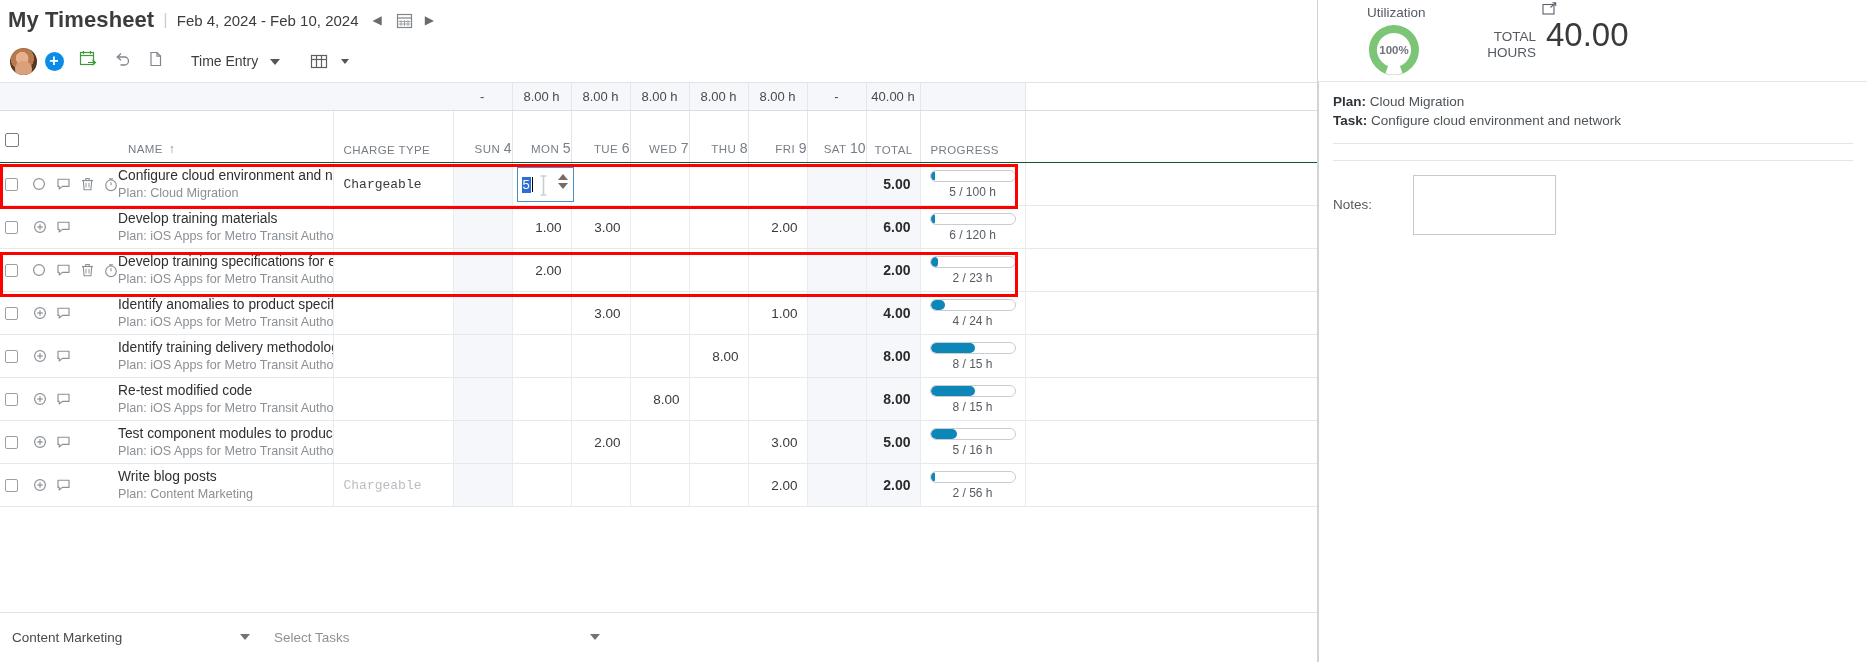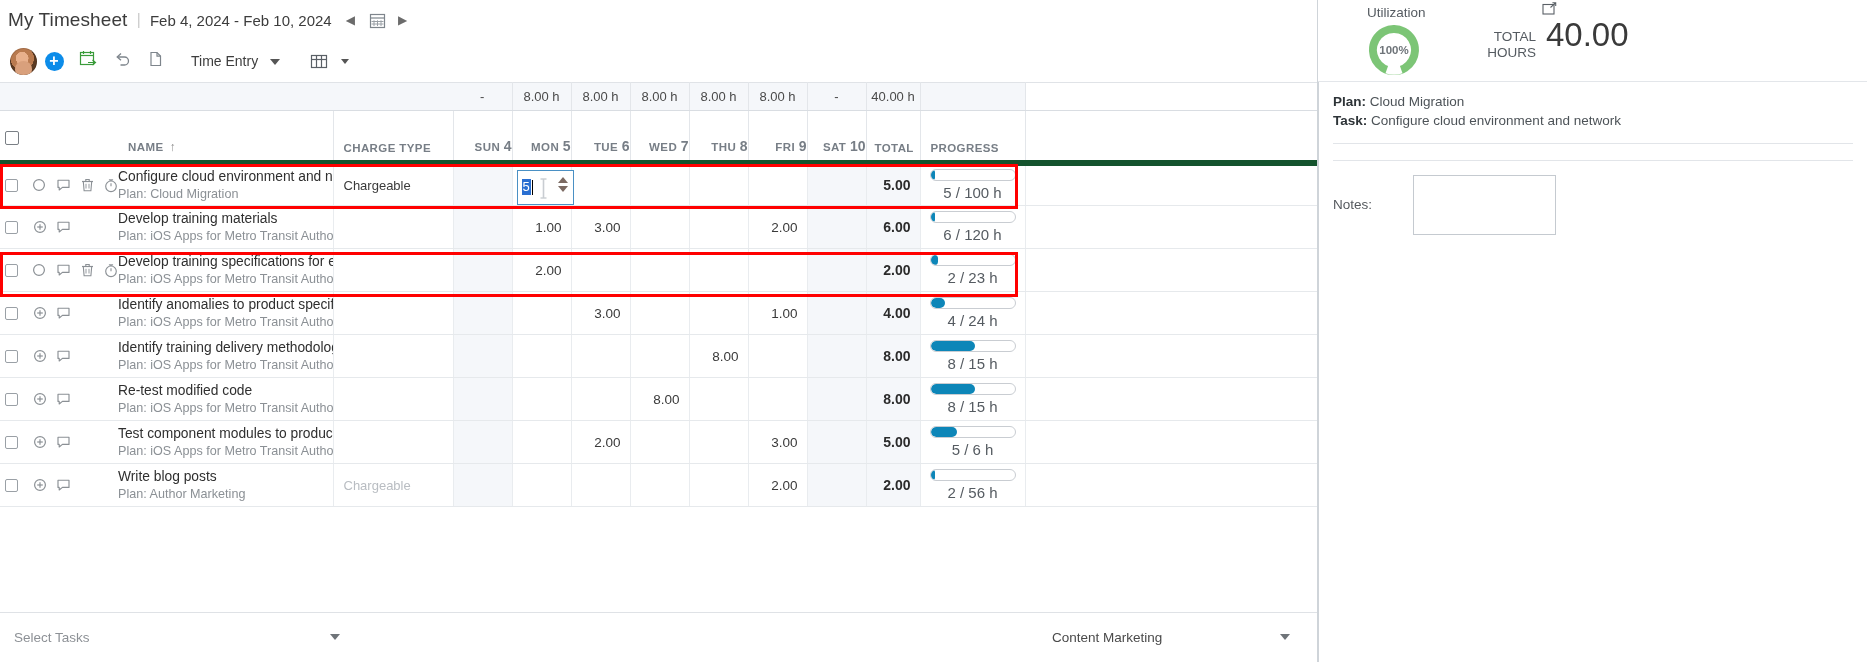--- a/index.html
+++ b/index.html
@@ -8,21 +8,21 @@
     width: 1867px; height: 662px;
     font-family: "Liberation Sans", sans-serif;
     background: #ffffff;
     color: #333333;
     overflow: hidden;
   }
   .app { position: relative; width: 1867px; height: 662px; background:#fff; }
 
   
   .topbar { height: 40px; display:flex; align-items:center; padding-left: 8px; }
-  .app-title { font-size: 19px; color:#3c3c3c; font-weight: 400; letter-spacing:.1px; }
+  .app-title { font-size: 22px; color:#3c3c3c; font-weight: 700; letter-spacing:.1px; }
   .title-sep { color:#cfcfcf; margin: 0 9px; font-size:17px; }
   .date-range { font-size: 15px; color:#3c3c3c; }
   .nav-arrow { color:#6b6b6b; font-size: 12px; margin-left: 14px; cursor:pointer; user-select:none; }
   .nav-arrow.next { margin-left: 12px; }
   .cal-head-icon { margin-left: 14px; display:inline-flex; align-items:center; cursor:pointer; }
 
   
   .toolbar { height: 42px; display:flex; align-items:center; padding-left: 10px; gap: 0px; }
   .avatar {
     width: 27px; height: 27px; border-radius: 50%;
@@ -63,22 +63,22 @@
     background:#f5f7fa; height: 28px; text-align:center;
     font-size: 13px; color:#4a4a4a; border-right:1px solid #e3e6ea;
     border-top: 1px solid #e0e3e7; border-bottom: 1px solid #d9dde2;
   }
   tr.sumrow td.blank-left { border-right: none; background:#f5f7fa; }
   tr.sumrow td.pad { border-right: none; background:#ffffff; }
 
   
   tr.headrow th {
     height: 52px; background:#fff; vertical-align: bottom;
-    border-right: 1px solid #e3e6ea; border-bottom: 6px solid #14532d;
-    font-weight: 700; color:#777e86; padding-bottom: 6px; font-size: 11.5px;
+    border-right: 1px solid #e3e6ea; border-bottom: 1px solid #14532d;
+    font-weight: 400; color:#777e86; padding-bottom: 6px; font-size: 11.5px;
     letter-spacing: .4px;
   }
   tr.headrow th .hl { padding-left: 10px; display:block; text-align:left; font-variant: small-caps; }
   tr.headrow th .hc { display:block; text-align:right; font-variant: small-caps; }
   .daynum { font-size: 14px; letter-spacing: 0; }
   .sort-arrow { font-size: 12px; color:#8a8a8a; margin-left: 6px; }
   th.check-th { border-right:none !important; }
   th.icons-th { border-right:none !important; }
   th.pad-th { border-right:none !important; }
 
@@ -100,21 +100,21 @@
   .headcheck { width:14px; height:14px; border:1.5px solid #7a7f85; border-radius:2px; background:#fff;
                display:block; margin-left:5px; margin-bottom:9px; cursor:pointer; }
 
   .iconset { display:flex; align-items:center; gap: 9px; padding-left: 6px; }
   .ic { width:15px; height:15px; display:inline-flex; align-items:center; justify-content:center; cursor:pointer; }
   .ic svg { display:block; }
 
   .namecell { padding-left: 10px; overflow:hidden; }
   .task-name { font-size: 13.8px; color:#2f2f2f; white-space:nowrap; overflow:hidden; line-height: 18px; }
   .task-plan { font-size: 12.6px; color:#8b9095; white-space:nowrap; overflow:hidden; line-height: 17px; }
-  .charge { padding-left: 10px; font-size: 13px; color:#3a3a3a; }
+  .charge { padding-left: 10px; font-size: 13px; color:#3a3a3a;font-family:Liberation Mono, monospace; }
   .charge.dim { color:#b9bdc2; }
 
   
   td.editing { background:#fff; position:relative; }
   .spin-wrap {
     position:absolute; left: 4px; top: 4px; width: 57px; height: 35px;
     border: 1px solid #4a90c4; background:#fff; display:flex; align-items:center;
   }
   .spin-val {
     background:#2a6fd1; color:#fff; font-size: 13px; padding: 0 1px; margin-left: 4px;
@@ -127,21 +127,21 @@
   .tri-dn { width:0;height:0;border-left:5px solid transparent;border-right:5px solid transparent;border-top:6px solid #7b6a62; cursor:pointer;}
 
   
   td.progcell { background:#fff; }
   .prog-box { padding: 0 9px; }
   .prog-track {
     height: 12px; border:1px solid #c9cdd2; border-radius: 7px; background:#fff; overflow:hidden;
     position:relative;
   }
   .prog-fill { position:absolute; left:0; top:0; bottom:0; background:#0d86b8; border-radius:7px; min-width:4px; }
-  .prog-label { text-align:center; font-size: 15px; color:#555b61; margin-top: 3px; }
+  .prog-label { text-align:center; font-size: 12px; color:#555b61; margin-top: 3px; }
 
   
   .hl-box { position:absolute; border: 3px solid #ff0000; pointer-events:none; z-index: 6; }
 
   
   .bottombar {
     position:absolute; left:0; top: 612px; width: 1318px; height: 50px;
     border-top: 1px solid #dfe2e6; background:#fff; display:flex; align-items:center;
   }
   .bb-select { position:relative; height: 30px; display:flex; align-items:center; }
@@ -691,21 +691,21 @@
             <td class="daycell"></td>
             <td class="daycell"></td>
             <td class="daycell">3.00</td>
             <td class="daycell weekend"></td>
             <td class="totalcell">5.00</td>
             <td class="progcell">
               <div class="prog-box">
                 <div class="prog-track">
                   <div class="prog-fill" style="width:31%"></div>
                 </div>
-                <div class="prog-label">5 / 6 h</div>
+                <div class="prog-label">5 / 16 h</div>
               </div>
             </td>
             <td class="pad"></td>
           </tr>
           <tr class="datarow">
             <td class="check-td">
               <span class="rowcheck"></span>
             </td>
             <td class="icons-td">
               <div class="iconset">
@@ -718,21 +718,21 @@
                 </span>
                 <span class="ic">
                   <svg width="15" height="14" viewBox="0 0 15 14">
                     <path d="M2 2.2 h11 v7.2 h-6.6 l-3.2 2.6 v-2.6 h-1.2 z" fill="none" stroke="#8b9095" stroke-width="1.15" stroke-linejoin="round"></path>
                   </svg>
                 </span>
               </div>
             </td>
             <td class="namecell">
               <div class="task-name">Write blog posts</div>
-              <div class="task-plan">Plan: Author Marketing</div>
+              <div class="task-plan">Plan: Content Marketing</div>
             </td>
             <td>
               <div class="charge dim">Chargeable</div>
             </td>
             <td class="daycell weekend"></td>
             <td class="daycell"></td>
             <td class="daycell"></td>
             <td class="daycell"></td>
             <td class="daycell"></td>
             <td class="daycell">2.00</td>
@@ -749,27 +749,27 @@
             <td class="pad"></td>
           </tr>
         </tbody>
     </table>
   </div>
 
   <div class="hl-box" style="left:0px; top:164px; width:1018px; height:45px;"></div>
   <div class="hl-box" style="left:0px; top:252px; width:1018px; height:45px;"></div>
 
   <div class="bottombar">
+    <div class="bb-select bb-sel1">
+      <span class="bb-text">Content Marketing</span>
+      <span class="bb-caret"></span>
+    </div>
     <div class="bb-select bb-sel2" style="width:1040px;">
       <span class="bb-text ph">Select Tasks</span>
       <span class="bb-caret" style="right:700px;"></span>
-    </div>
-    <div class="bb-select bb-sel1">
-      <span class="bb-text">Content Marketing</span>
-      <span class="bb-caret"></span>
     </div>
   </div>
 
   <div class="panel-divider"></div>
 
   <div class="util-panel">
     <div class="util-label">Utilization</div>
     <div class="gauge">
       <svg width="56" height="56" viewBox="0 0 56 56">
         <circle cx="28" cy="28" r="21" fill="none" stroke="#e9f2e8" stroke-width="8"></circle>

